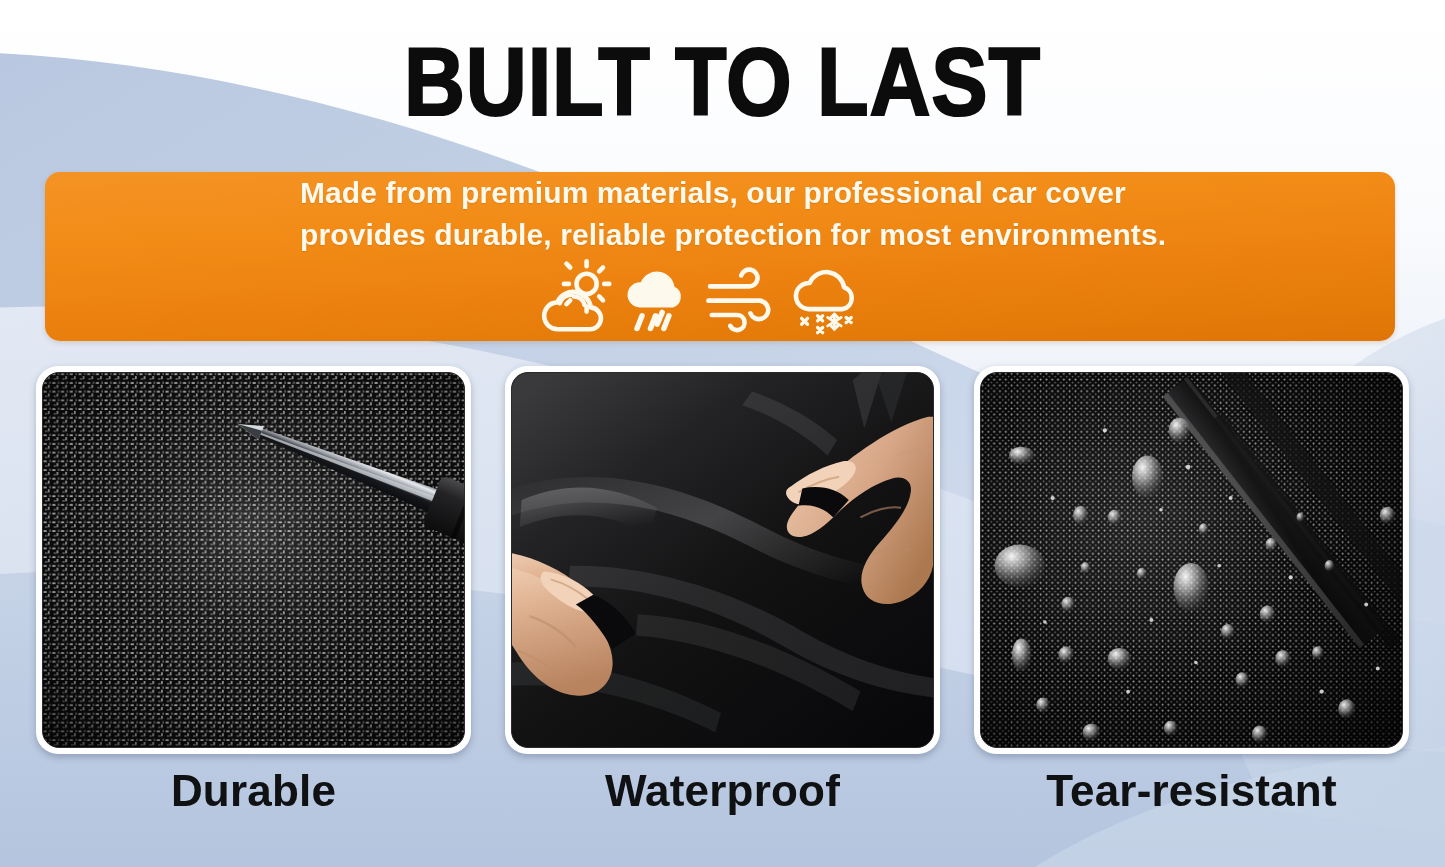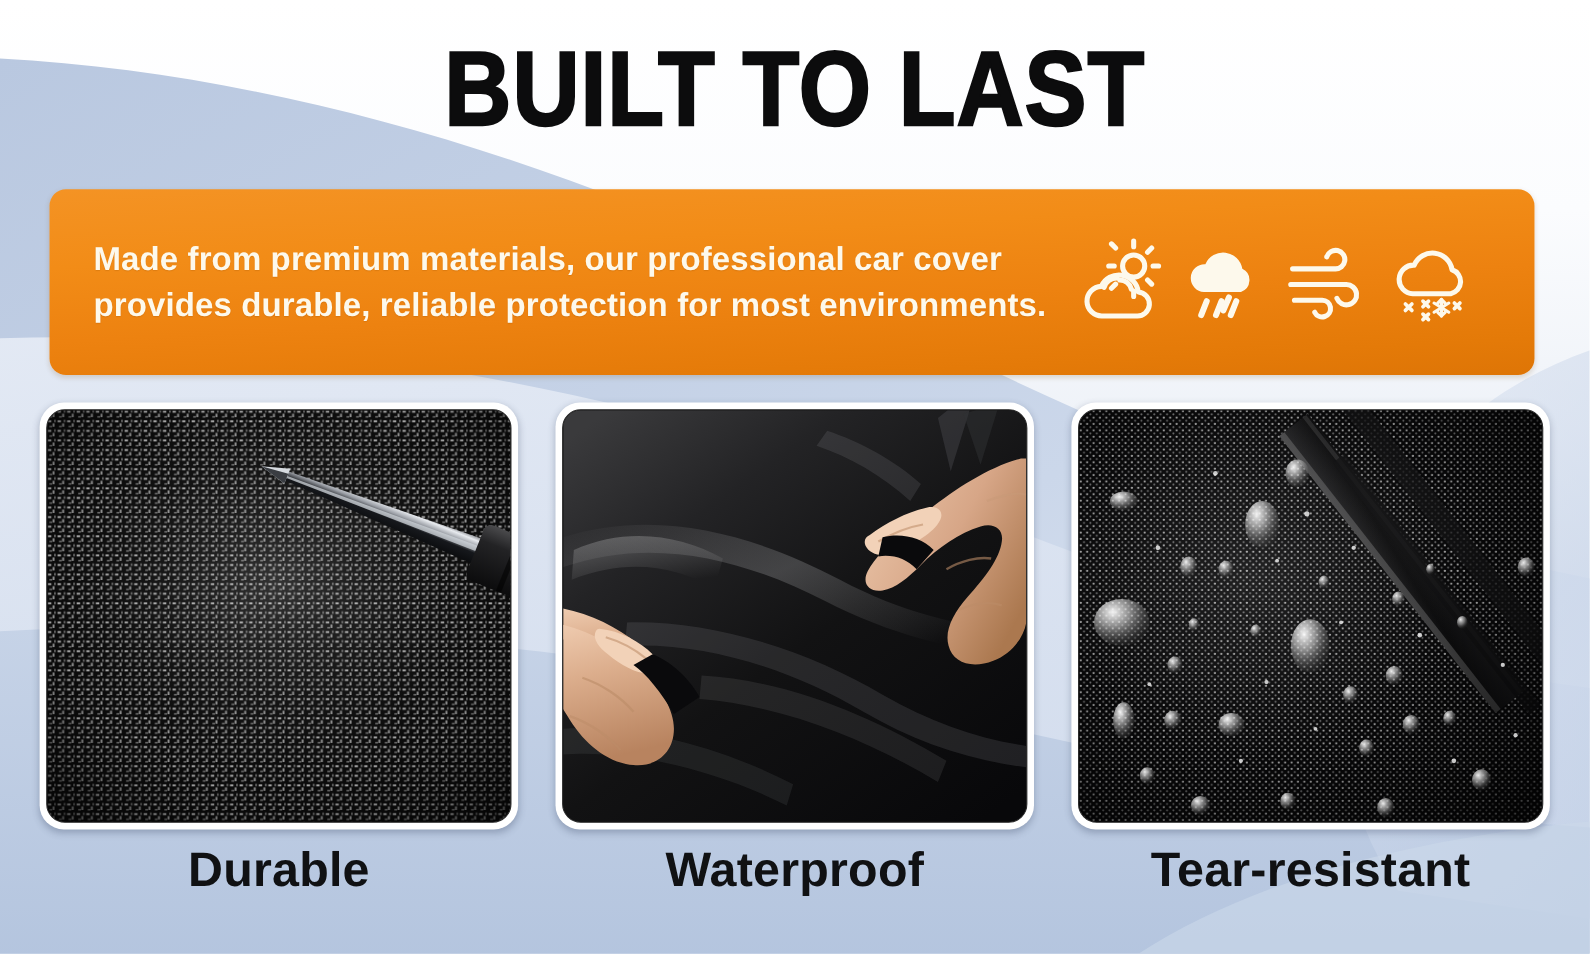--- a/index.html
+++ b/index.html
@@ -55,20 +55,21 @@
     left: 45px;
     top: 172px;
     width: 1350px;
     height: 169px;
     border-radius: 15px;
     background: linear-gradient(177deg, #f49324 0%, #f28c17 30%, #ed8210 58%, #e47a08 86%, #de7506 100%);
     box-shadow: 0 2px 5px rgba(120, 80, 20, 0.18);
     display: flex;
     align-items: center;
     overflow: hidden;
+    flex-direction: column;
   }
   .banner-text {
     flex: 0 0 auto;
     width: 880px;
     padding-left: 40px;
     color: #fdf9ec;
     font-size: 30px;
     line-height: 42px;
     font-weight: 700;
     letter-spacing: 0.1px;

